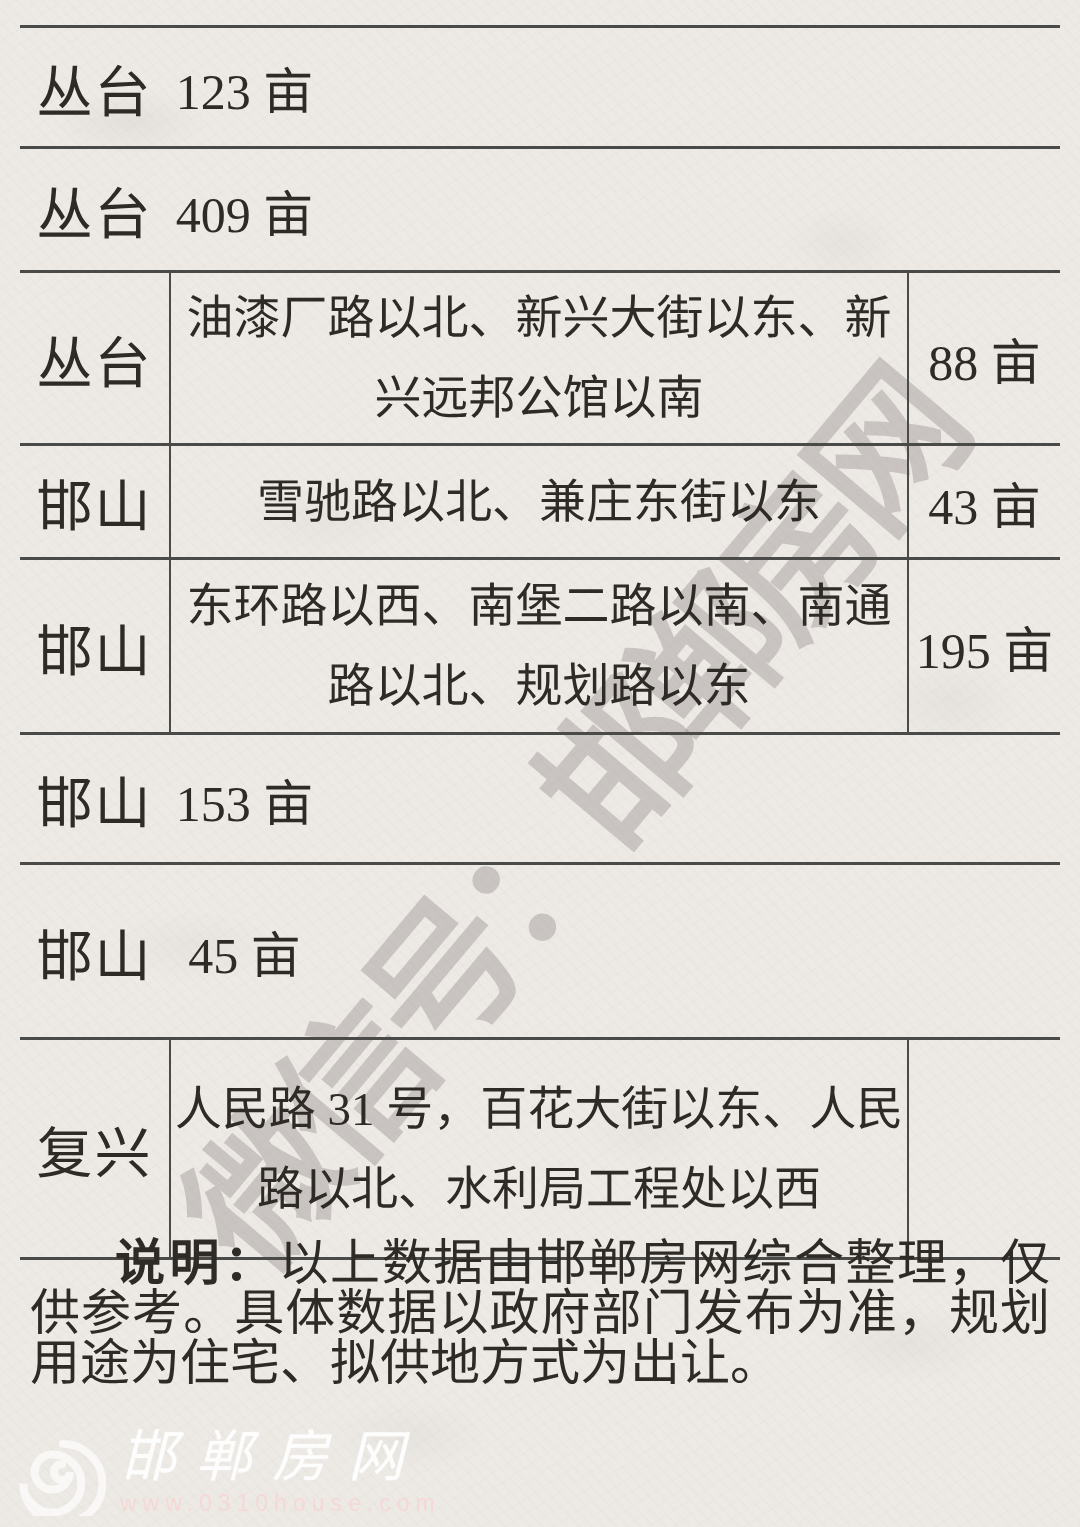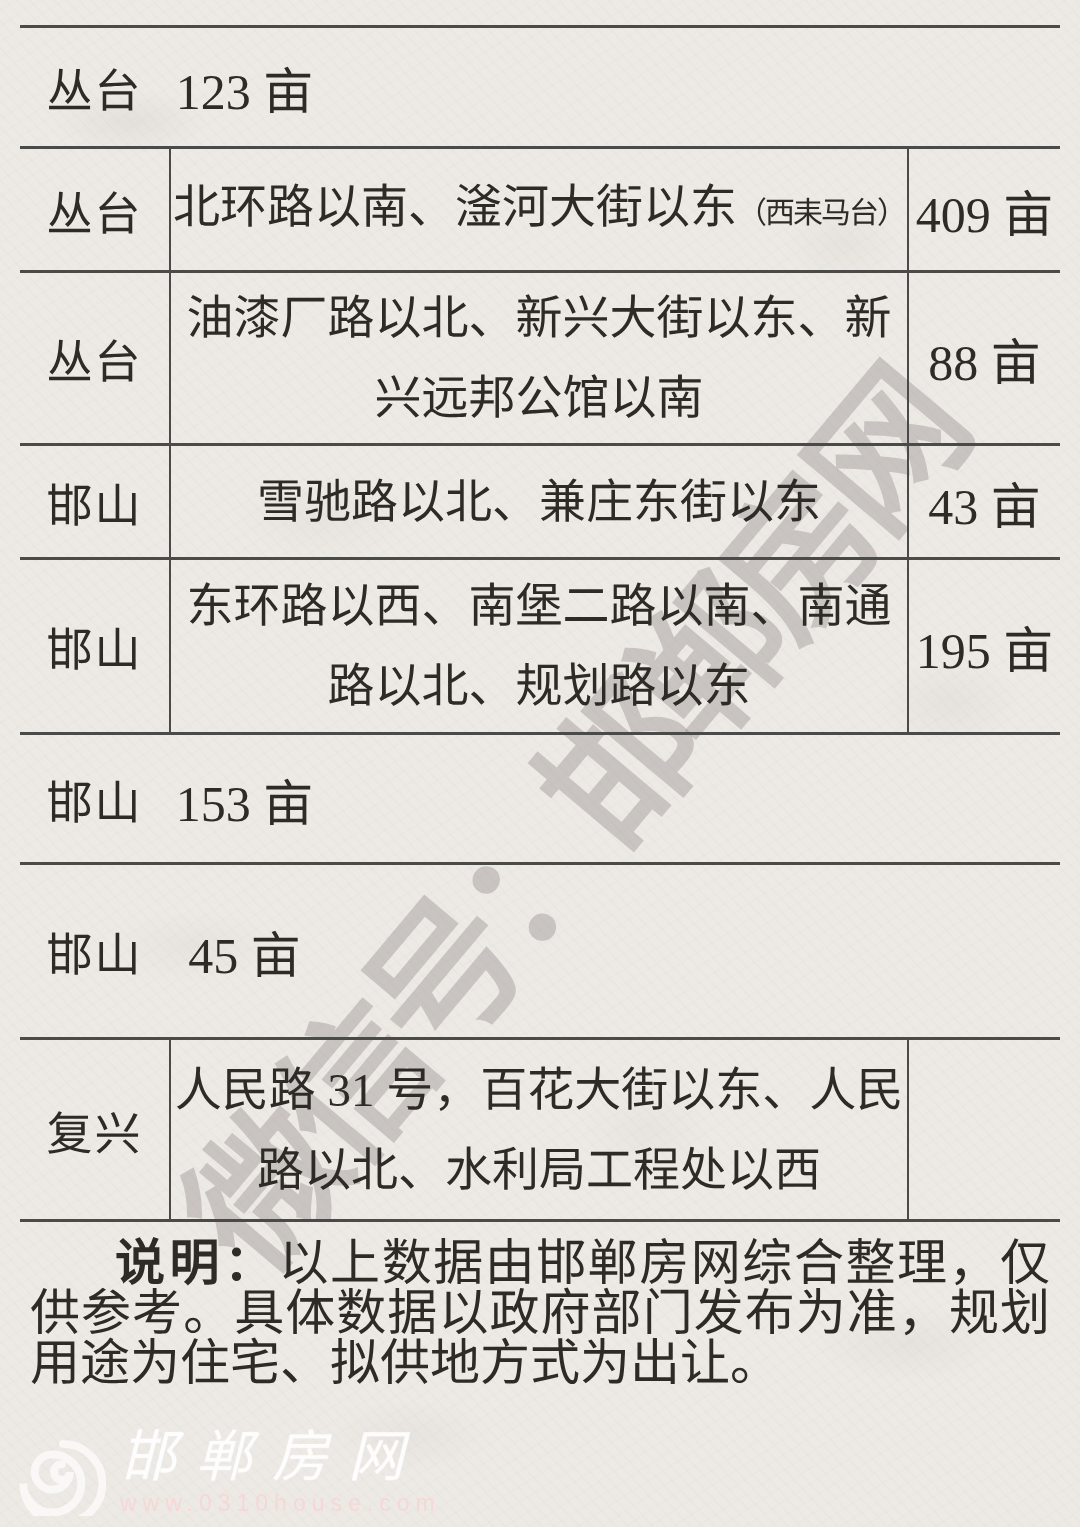--- a/index.html
+++ b/index.html
@@ -61,21 +61,21 @@
     box-sizing:border-box;
   }
   .cell{
     display:flex;
     align-items:center;
     justify-content:center;
     box-sizing:border-box;
   }
   .c-district{
     width:149px;
-    font-size:46px;
+    font-size:56px;
     letter-spacing:2px;
   }
   .c-location{
     width:740px;
     border-left:2px solid #4a4a48;
     border-right:2px solid #4a4a48;
     font-size:47px;
     line-height:80px;
     text-align:center;
   }
@@ -138,23 +138,20 @@
 
   <div class="diag-watermark">微信号：邯郸房网</div>
 
   <div class="land-table" id="land-table">
       <div class="row" style="height: 121px;">
         <div class="cell c-district">丛台</div>
         <div class="cell c-area">123 亩</div>
       </div>
       <div class="row" style="height: 124px;">
         <div class="cell c-district">丛台</div>
-        <div class="cell c-location">
-          <div class="loc-wrap"><span>北环路以南、滏河大街以东</span><span class="loc-note">（西耒马台）</span></div>
-        </div>
         <div class="cell c-area">409 亩</div>
       </div>
       <div class="row" style="height: 173px;">
         <div class="cell c-district">丛台</div>
         <div class="cell c-location">
           <div class="loc-wrap"><span>油漆厂路以北、新兴大街以东、新兴远邦公馆以南</span></div>
         </div>
         <div class="cell c-area">88 亩</div>
       </div>
       <div class="row" style="height: 114px;">
@@ -172,21 +169,21 @@
         <div class="cell c-area">195 亩</div>
       </div>
       <div class="row" style="height: 130px;">
         <div class="cell c-district">邯山</div>
         <div class="cell c-area">153 亩</div>
       </div>
       <div class="row" style="height: 175px;">
         <div class="cell c-district">邯山</div>
         <div class="cell c-area">45 亩</div>
       </div>
-      <div class="row" style="height: 182px;">
+      <div class="row" style="height: 220px;">
         <div class="cell c-district">复兴</div>
         <div class="cell c-location">
           <div class="loc-wrap"><span>人民路 31 号，百花大街以东、人民路以北、水利局工程处以西</span></div>
         </div>
       </div>
     </div>
 
   <p class="note"><b>说明：</b><span>以上数据由邯郸房网综合整理，仅供参考。具体数据以政府部门发布为准，规划用途为住宅、拟供地方式为出让。</span></p>
 
   <div class="logo-watermark">

